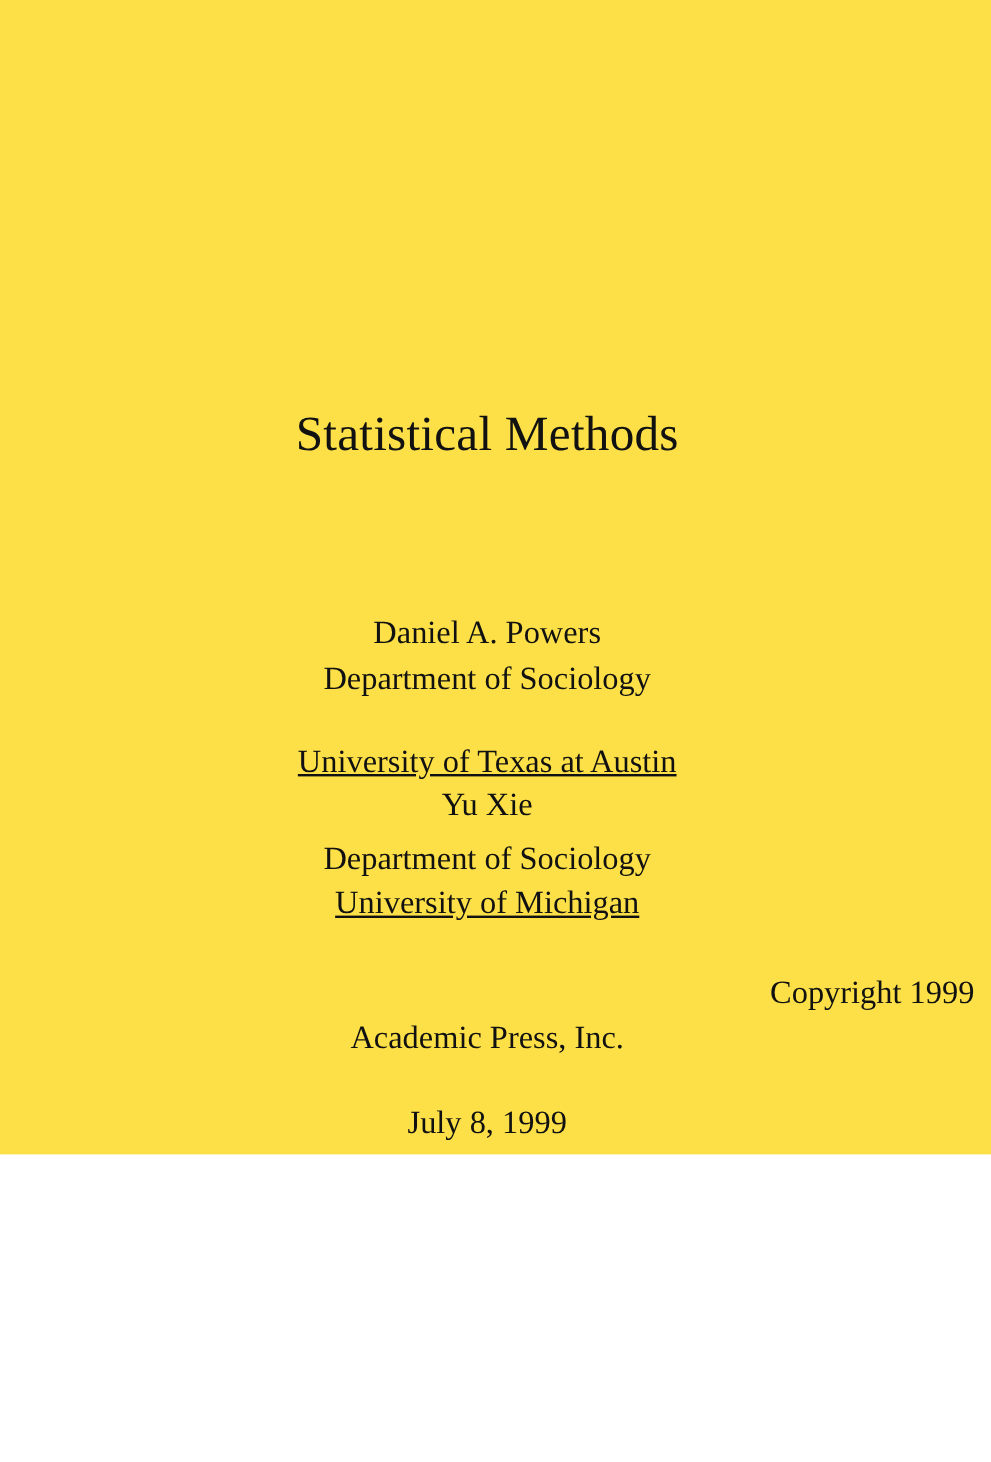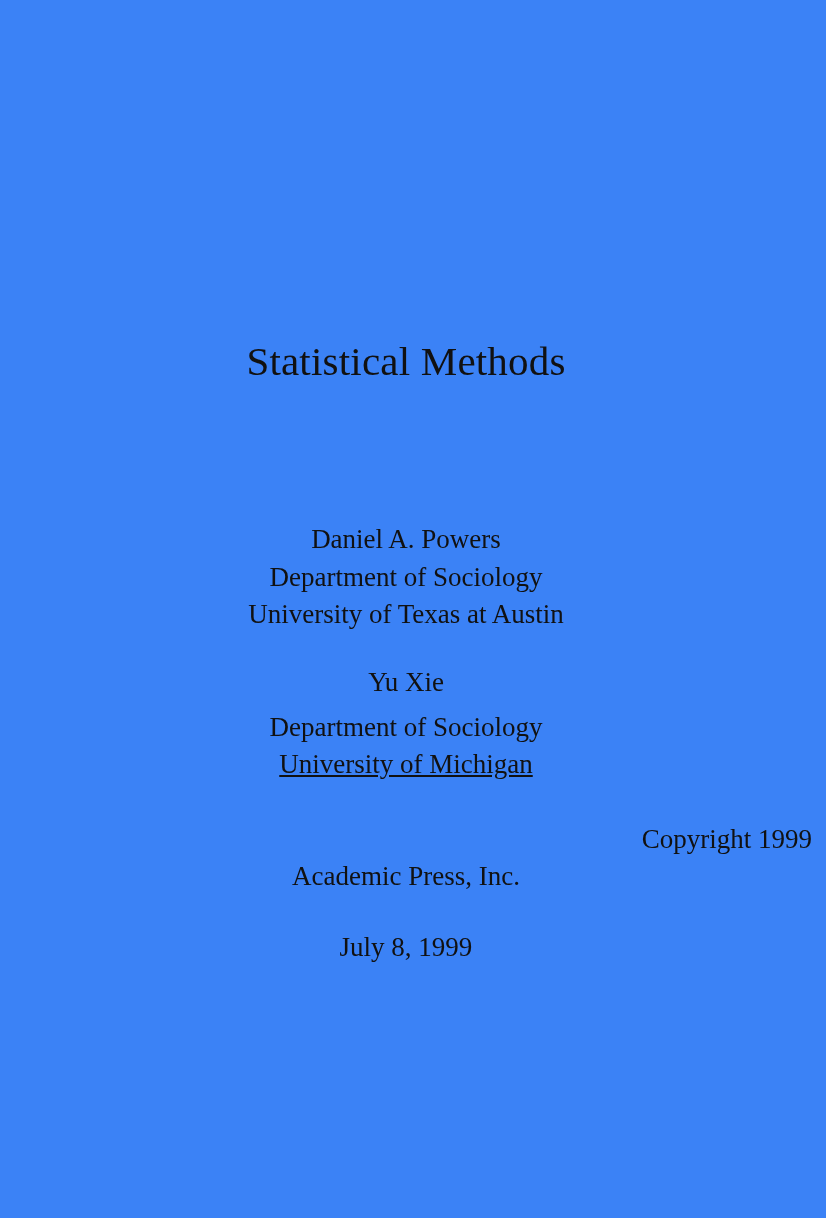--- a/index.html
+++ b/index.html
@@ -1,33 +1,33 @@
 <!DOCTYPE html>
 <html><head>
 <meta charset="utf-8">
 <style>
   html, body { margin:0; padding:0; background:#ffffff; }
   body { width:826px; height:1218px; position:relative; overflow:hidden;
          font-family: "Liberation Serif", "DejaVu Serif", serif; color:#111111; }
-  .page { position:absolute; left:0; top:0; width:826px; height:1218px; background:#3b82f6; }
+  .page { position:absolute; left:0; top:0; width:826px; height:962px; background:#fde047; }
   .line { position:absolute; left:0; width:812px; text-align:center; white-space:nowrap; }
   .title { font-size:41px; line-height:48px; letter-spacing:0.2px; }
-  .body { font-size:27px; line-height:34px;margin-top:12px; }
+  .body { font-size:27px; line-height:34px; }
 </style>
 </head>
 <body>
 
 <div class="page">
 
   <div class="line title" style="top:337px;">Statistical Methods</div>
 
   <div>
     <div class="line body" style="top:510px;">Daniel A. Powers</div>
     <div class="line body" style="top:548px;">Department of Sociology</div>
-    <div class="line body" style="top:585px;">University of Texas at Austin</div>
+    <div class="line body" style="top:617px;text-decoration:underline;">University of Texas at Austin</div>
   </div>
 
   <div>
     <div class="line body" style="top:653px;">Yu Xie</div>
     <div class="line body" style="top:698px;">Department of Sociology</div>
     <div class="line body" style="top:735px;text-decoration:underline;">University of Michigan</div>
   </div>
 
   <div>
     <div class="line body" style="top:810px;text-align:right;">Copyright 1999</div>

